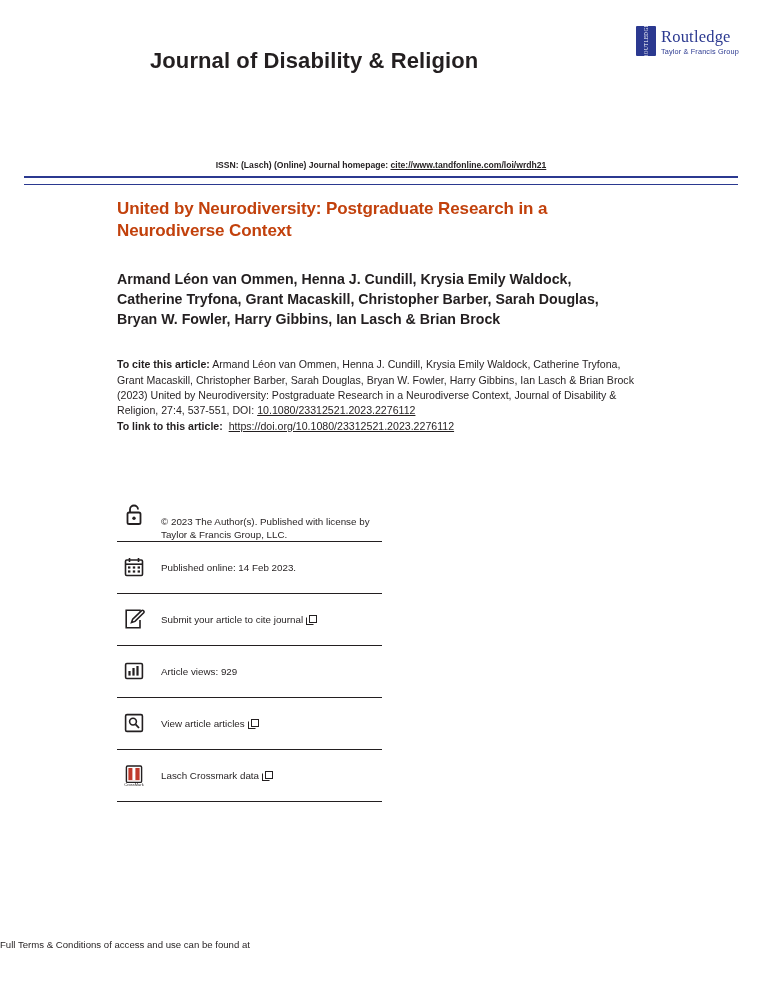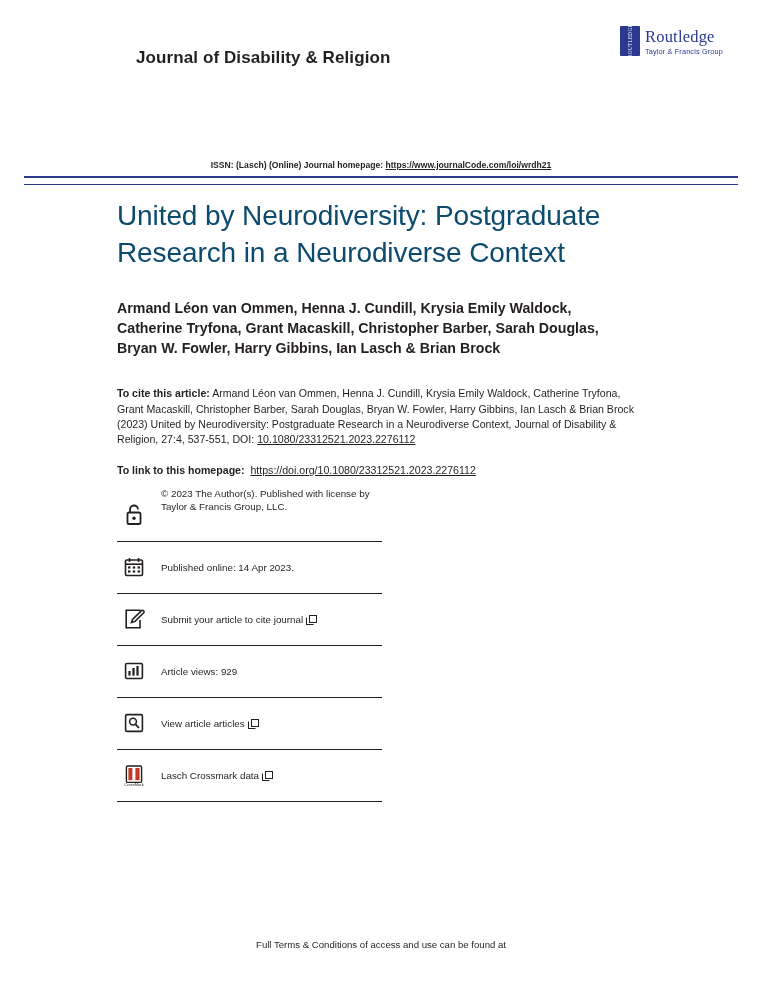--- a/index.html
+++ b/index.html
@@ -25,33 +25,33 @@
   
   .masthead {
     position: absolute;
     top: 38px;
     left: 0;
     right: 0;
     height: 60px;
   }
   .journal-title {
     position: absolute;
-    left: 136px;
+    left: 150px;
     top: 10px;
-    font-size: 17px;
+    font-size: 22px;
     font-weight: bold;
     letter-spacing: 0.1px;
     color: #231f20;
     text-align: center;
   }
 
   
   .logo-block {
     position: absolute;
-    right: 32px;
+    right: 16px;
     top: -12px;
     width: 110px;
     height: 46px;
   }
   .logo-mark {
     position: absolute;
     left: 0;
     top: 0;
     width: 20px;
     height: 30px;
@@ -122,39 +122,39 @@
   }
 
   
   .article {
     position: absolute;
     left: 117px;
     top: 198px;
     width: 520px;
   }
   .art-title {
-    font-size: 28px;
-    font-weight: normal;
+    font-size: 17px;
+    font-weight: bold;
     line-height: 1.32;
-    color: #0c4a6e;
+    color: #c2410c;
     margin: 0 0 26px 0;
     letter-spacing: -0.1px;
   }
   .art-authors {
     font-size: 14.2px;
     font-weight: bold;
     line-height: 1.42;
     color: #231f20;
     margin: 0 0 28px 0;
   }
   .cite-block {
     font-size: 10.6px;
     line-height: 1.45;
     color: #231f20;
-    margin-bottom: 15px;
+    margin-bottom: 0;
   }
   .cite-block b { font-weight: bold; }
   .cite-block a,
   .link-block a {
     color: #231f20;
     text-decoration: underline;
   }
   .link-block {
     font-size: 10.6px;
     line-height: 1.45;
@@ -172,21 +172,21 @@
     position: relative;
     min-height: 52px;
     border-bottom: 1px solid #231f20;
     display: flex;
     align-items: center;
     padding-left: 44px;
     box-sizing: border-box;
   }
   .metric-row.first {
     min-height: 55px;
-    align-items: flex-start;
+    align-items: flex-end;
   }
   .metric-text {
     font-size: 9.8px;
     line-height: 1.35;
     color: #231f20;
   }
   .metric-icon {
     position: absolute;
     left: 6px;
     top: 50%;
@@ -218,21 +218,20 @@
     width: 6px; height: 6px;
     border: 1px solid #231f20;
   }
 
   
   .footer {
     position: absolute;
     left: 0;
     right: 0;
     bottom: 48px;
-    text-align: center;
     font-size: 9.6px;
     line-height: 1.5;
     color: #231f20;
   }
 
   svg { display: block; }
 </style>
 </head>
 <body>
 
@@ -244,36 +243,36 @@
     <div class="logo-block">
       <div class="logo-mark">
         <span>ROUTLEDGE</span>
       </div>
       <div class="logo-word">Routledge</div>
       <div class="logo-sub">Taylor &amp; Francis Group</div>
     </div>
   </div>
 
   <div class="issn-line">
-    <span>ISSN: (Lasch) (Online) Journal homepage: </span><a href="#">https://www.journalCode.com/loi/wrdh21</a>
+    <span>ISSN: (Lasch) (Online) Journal homepage: </span><a href="#">cite://www.tandfonline.com/loi/wrdh21</a>
   </div>
   <div class="rule-top"></div>
   <div class="rule-thin"></div>
 
   <div class="article">
     <h1 class="art-title">United by Neurodiversity: Postgraduate Research in a Neurodiverse Context</h1>
     <div class="art-authors">Armand Léon van Ommen, Henna J. Cundill, Krysia Emily Waldock, Catherine Tryfona, Grant Macaskill, Christopher Barber, Sarah Douglas, Bryan W. Fowler, Harry Gibbins, Ian Lasch &amp; Brian Brock</div>
 
     <div class="cite-block">
       <b>To cite this article:</b>
       <span>Armand Léon van Ommen, Henna J. Cundill, Krysia Emily Waldock, Catherine Tryfona, Grant Macaskill, Christopher Barber, Sarah Douglas, Bryan W. Fowler, Harry Gibbins, Ian Lasch &amp; Brian Brock (2023) United by Neurodiversity: Postgraduate Research in a Neurodiverse Context, Journal of Disability &amp; Religion, 27:4, 537-551, DOI: </span><a href="#">10.1080/23312521.2023.2276112</a>
     </div>
 
     <div class="link-block">
-      <b>To link to this homepage:</b>&nbsp;
+      <b>To link to this article:</b>&nbsp;
       <a href="#">https://doi.org/10.1080/23312521.2023.2276112</a>
     </div>
   </div>
 
   <div class="metrics">
 
     <div class="metric-row first">
       <div class="metric-icon">
         <svg width="22" height="24" viewBox="0 0 22 24">
           <path d="M7 11 V7.5 a4 4 0 0 1 8 0" fill="none" stroke="#231f20" stroke-width="1.8"></path>
@@ -292,21 +291,21 @@
           <line x1="6.5" y1="2" x2="6.5" y2="6" stroke="#231f20" stroke-width="1.6"></line>
           <line x1="15.5" y1="2" x2="15.5" y2="6" stroke="#231f20" stroke-width="1.6"></line>
           <rect x="5" y="10.4" width="2.4" height="2.2" fill="#231f20"></rect>
           <rect x="9.8" y="10.4" width="2.4" height="2.2" fill="#231f20"></rect>
           <rect x="14.6" y="10.4" width="2.4" height="2.2" fill="#231f20"></rect>
           <rect x="5" y="14.4" width="2.4" height="2.2" fill="#231f20"></rect>
           <rect x="9.8" y="14.4" width="2.4" height="2.2" fill="#231f20"></rect>
           <rect x="14.6" y="14.4" width="2.4" height="2.2" fill="#231f20"></rect>
         </svg>
       </div>
-      <div class="metric-text">Published online: 14 Apr 2023.</div>
+      <div class="metric-text">Published online: 14 Feb 2023.</div>
     </div>
 
     <div class="metric-row">
       <div class="metric-icon">
         <svg width="22" height="22" viewBox="0 0 22 22">
           <path d="M17 3.5 v-1.3 H3.2 v17.6 H17 V12" fill="none" stroke="#231f20" stroke-width="1.6"></path>
           <path d="M8.5 14.5 l1.2 -3.4 L18.6 2.6 a1.5 1.5 0 0 1 2.1 2.1 L12 13.4 Z" fill="none" stroke="#231f20" stroke-width="1.6"></path>
         </svg>
       </div>
       <div class="metric-text">

